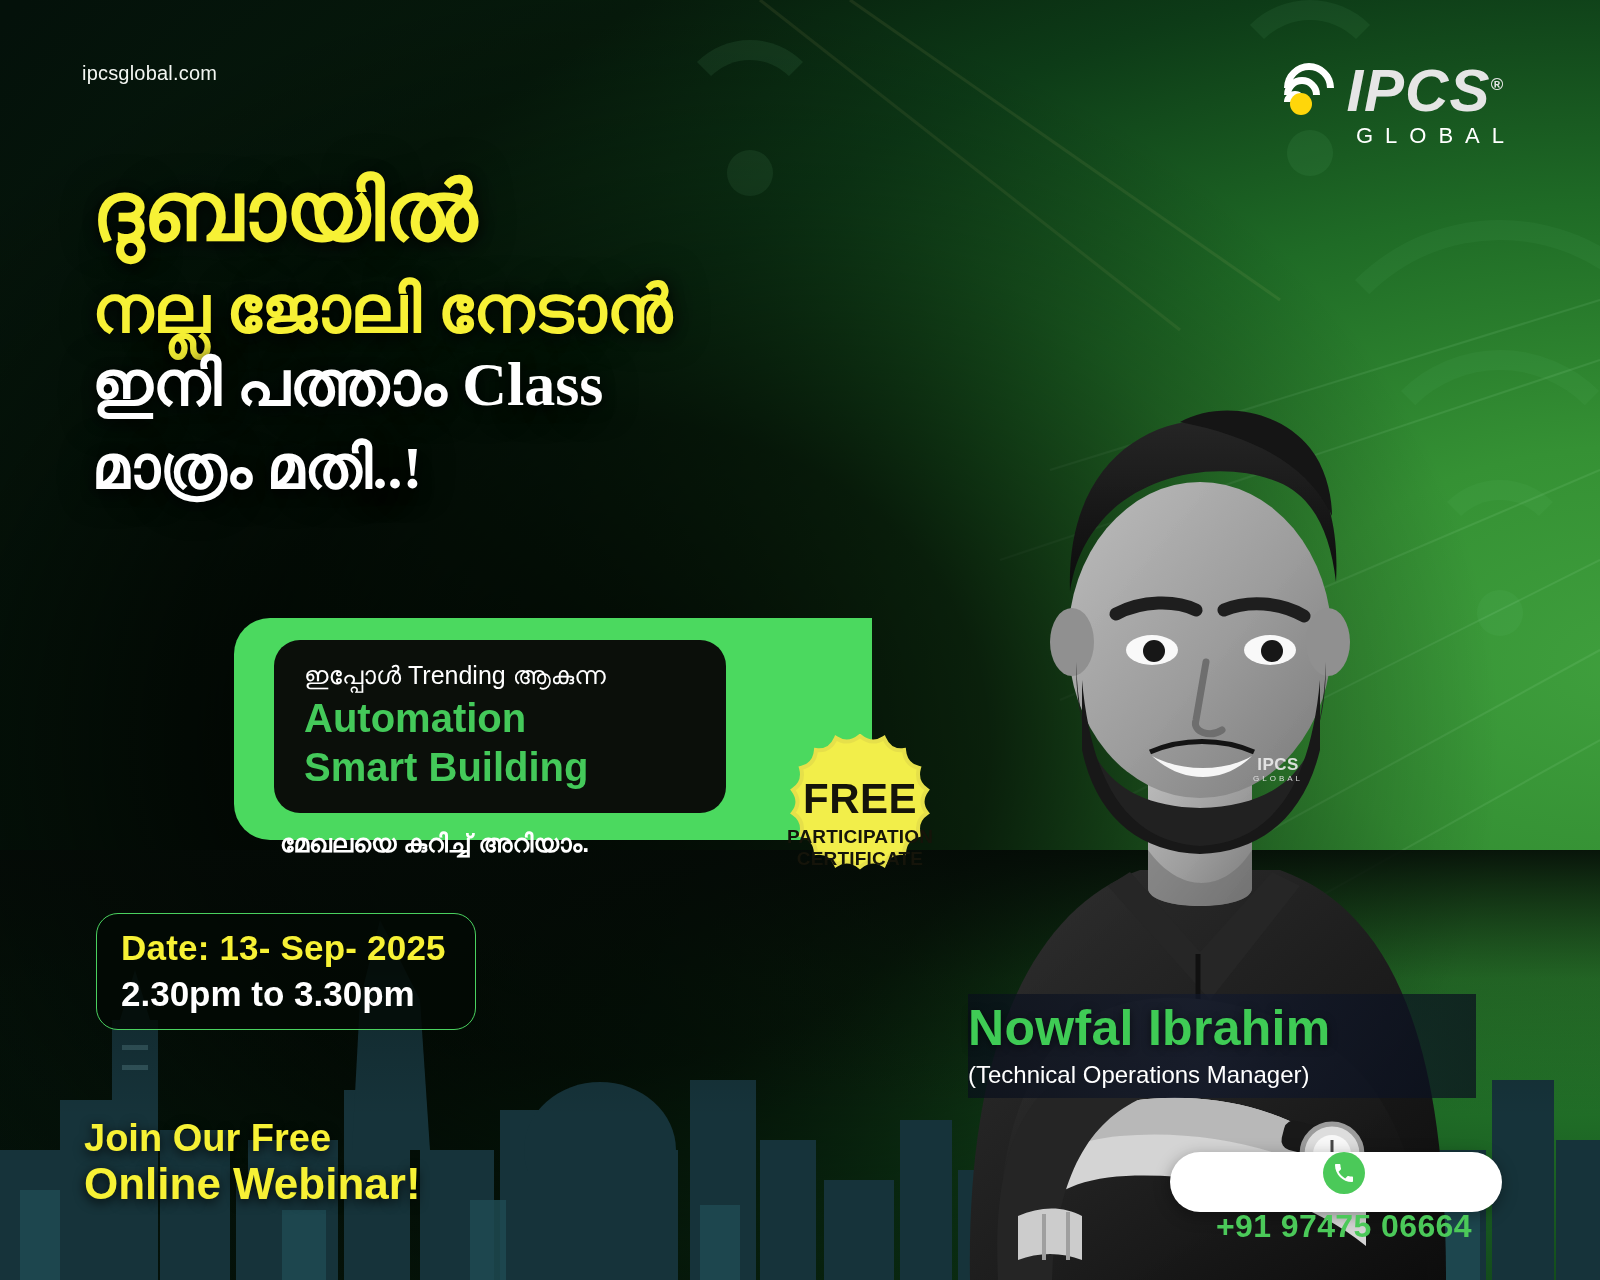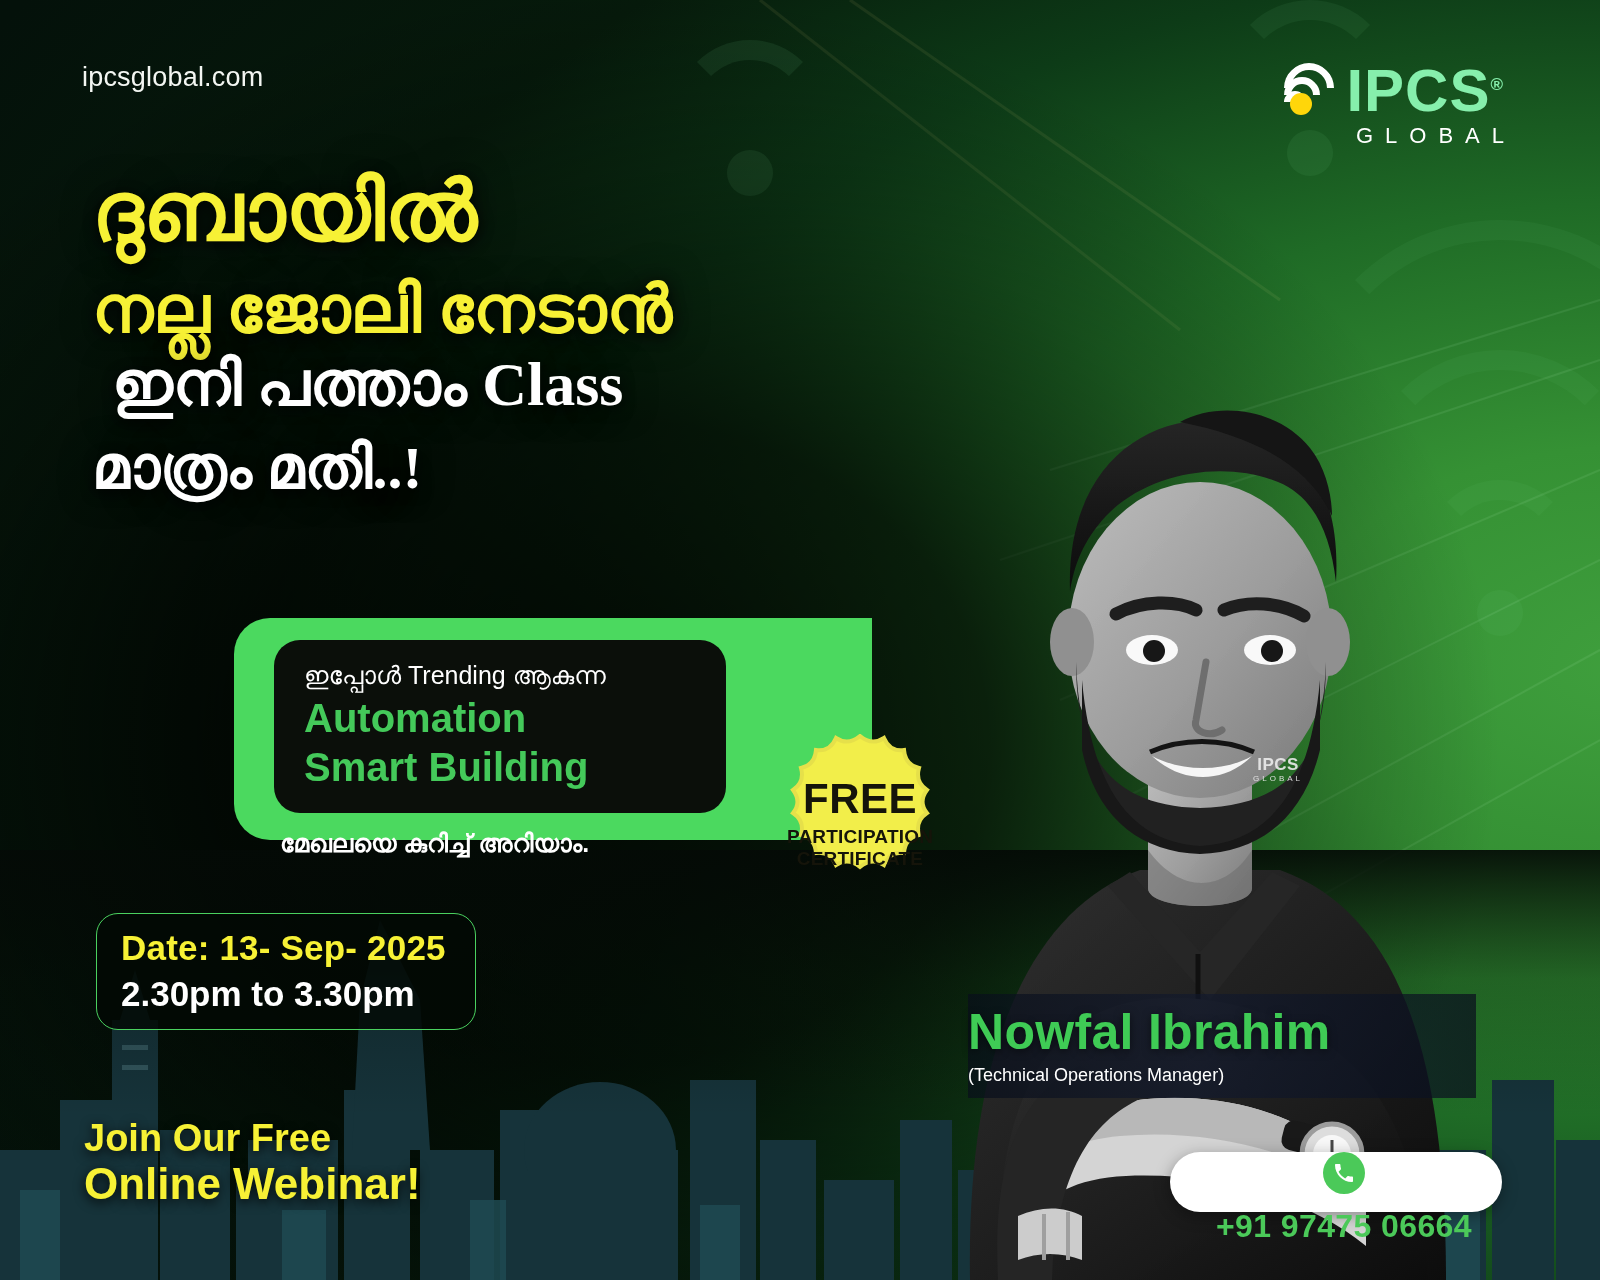--- a/index.html
+++ b/index.html
@@ -60,51 +60,51 @@
     position:absolute; left:1232px; top:756px; width:92px; text-align:center;
     color:#e9e9e9; line-height:1;
     filter:grayscale(1); opacity:.92;
   }
   .polo-logo .pl-top{ font-size:17px; font-weight:bold; letter-spacing:.5px; }
   .polo-logo .pl-bot{ font-size:8px; letter-spacing:3px; margin-top:2px; }
 
   
   .site-url{
     position:absolute; left:82px; top:62px;
-    color:#f3f6f2; font-size:27px; letter-spacing:.2px;
+    color:#f3f6f2; font-size:20px; letter-spacing:.2px;
   }
 
   
   .logo{ position:absolute; right:96px; top:62px; text-align:right; }
   .logo-row{ display:flex; align-items:center; justify-content:flex-end; gap:10px; }
   .logo-mark{ position:relative; width:56px; height:56px; }
   .logo-mark span{
     position:absolute; left:4px; bottom:6px;
     border:7px solid #fff; border-radius:50%;
     border-bottom-color:transparent; border-left-color:transparent;
   }
   .logo-mark i{
     position:absolute; left:10px; bottom:4px;
     width:22px; height:22px; border-radius:50%; background:#ffd60a;
   }
-  .logo-word{ font-size:60px; font-weight:bold; color:#86efac; letter-spacing:1px; line-height:.95; }
+  .logo-word{ font-size:60px; font-weight:bold; color:#e5e5e5; letter-spacing:1px; line-height:.95;font-style:italic; }
   .logo-reg{ font-size:17px; vertical-align:super; }
   .logo-sub{ font-size:22px; color:#fff; letter-spacing:12px; margin-top:4px; margin-right:-12px; }
 
   
   .headline{ position:absolute; left:92px; top:168px; width:820px; }
   .headline div{
     line-height:1.08;
     font-weight:bold;
     text-shadow:0 3px 14px rgba(0,0,0,.85), 0 0 34px rgba(0,0,0,.6);
     font-family:Liberation Serif, serif;
   }
   .hl-1{ font-size:83px; color:#f7f135; }
   .hl-2{ font-size:66px; color:#f7f135; margin-top:16px; }
-  .hl-3{ font-size:62px; color:#ffffff; margin-top:6px;margin-left:20px; }
+  .hl-3{ font-size:62px; color:#ffffff; margin-top:6px; }
   .hl-4{ font-size:60px; color:#ffffff; margin-top:18px; }
 
   
   .topic-card{
     position:absolute; left:234px; top:618px; width:638px; height:222px;
     background:#4bd95f;
     border-radius:36px 0 0 36px;
     padding:22px 26px 0 40px;
   }
   .topic-inner{
@@ -147,21 +147,21 @@
   
   .name-plate{
     position:absolute; left:968px; top:994px; width:508px; height:104px;
     background:linear-gradient(90deg, rgba(8,14,26,.72) 0%, rgba(16,24,46,.62) 45%, rgba(10,16,30,.74) 100%);
     display:flex; flex-direction:column; align-items:flex-start; justify-content:center;
   }
   .name-main{
     color:#3fcb55; font-size:50px; font-weight:bold; letter-spacing:.3px; line-height:1;
     text-shadow:0 2px 8px rgba(0,0,0,.55);
   }
-  .name-role{ color:#ffffff; font-size:18px; margin-top:8px; }
+  .name-role{ color:#ffffff; font-size:24px; margin-top:8px; }
 
   
   .webinar{ position:absolute; left:84px; top:1118px; }
   .webinar div{
     color:#f7f135; font-weight:bold; line-height:1.1;
     text-shadow:0 3px 12px rgba(0,0,0,.9);
   }
   .wb-1{ font-size:38px; }
   .wb-2{ font-size:44px; }
 

